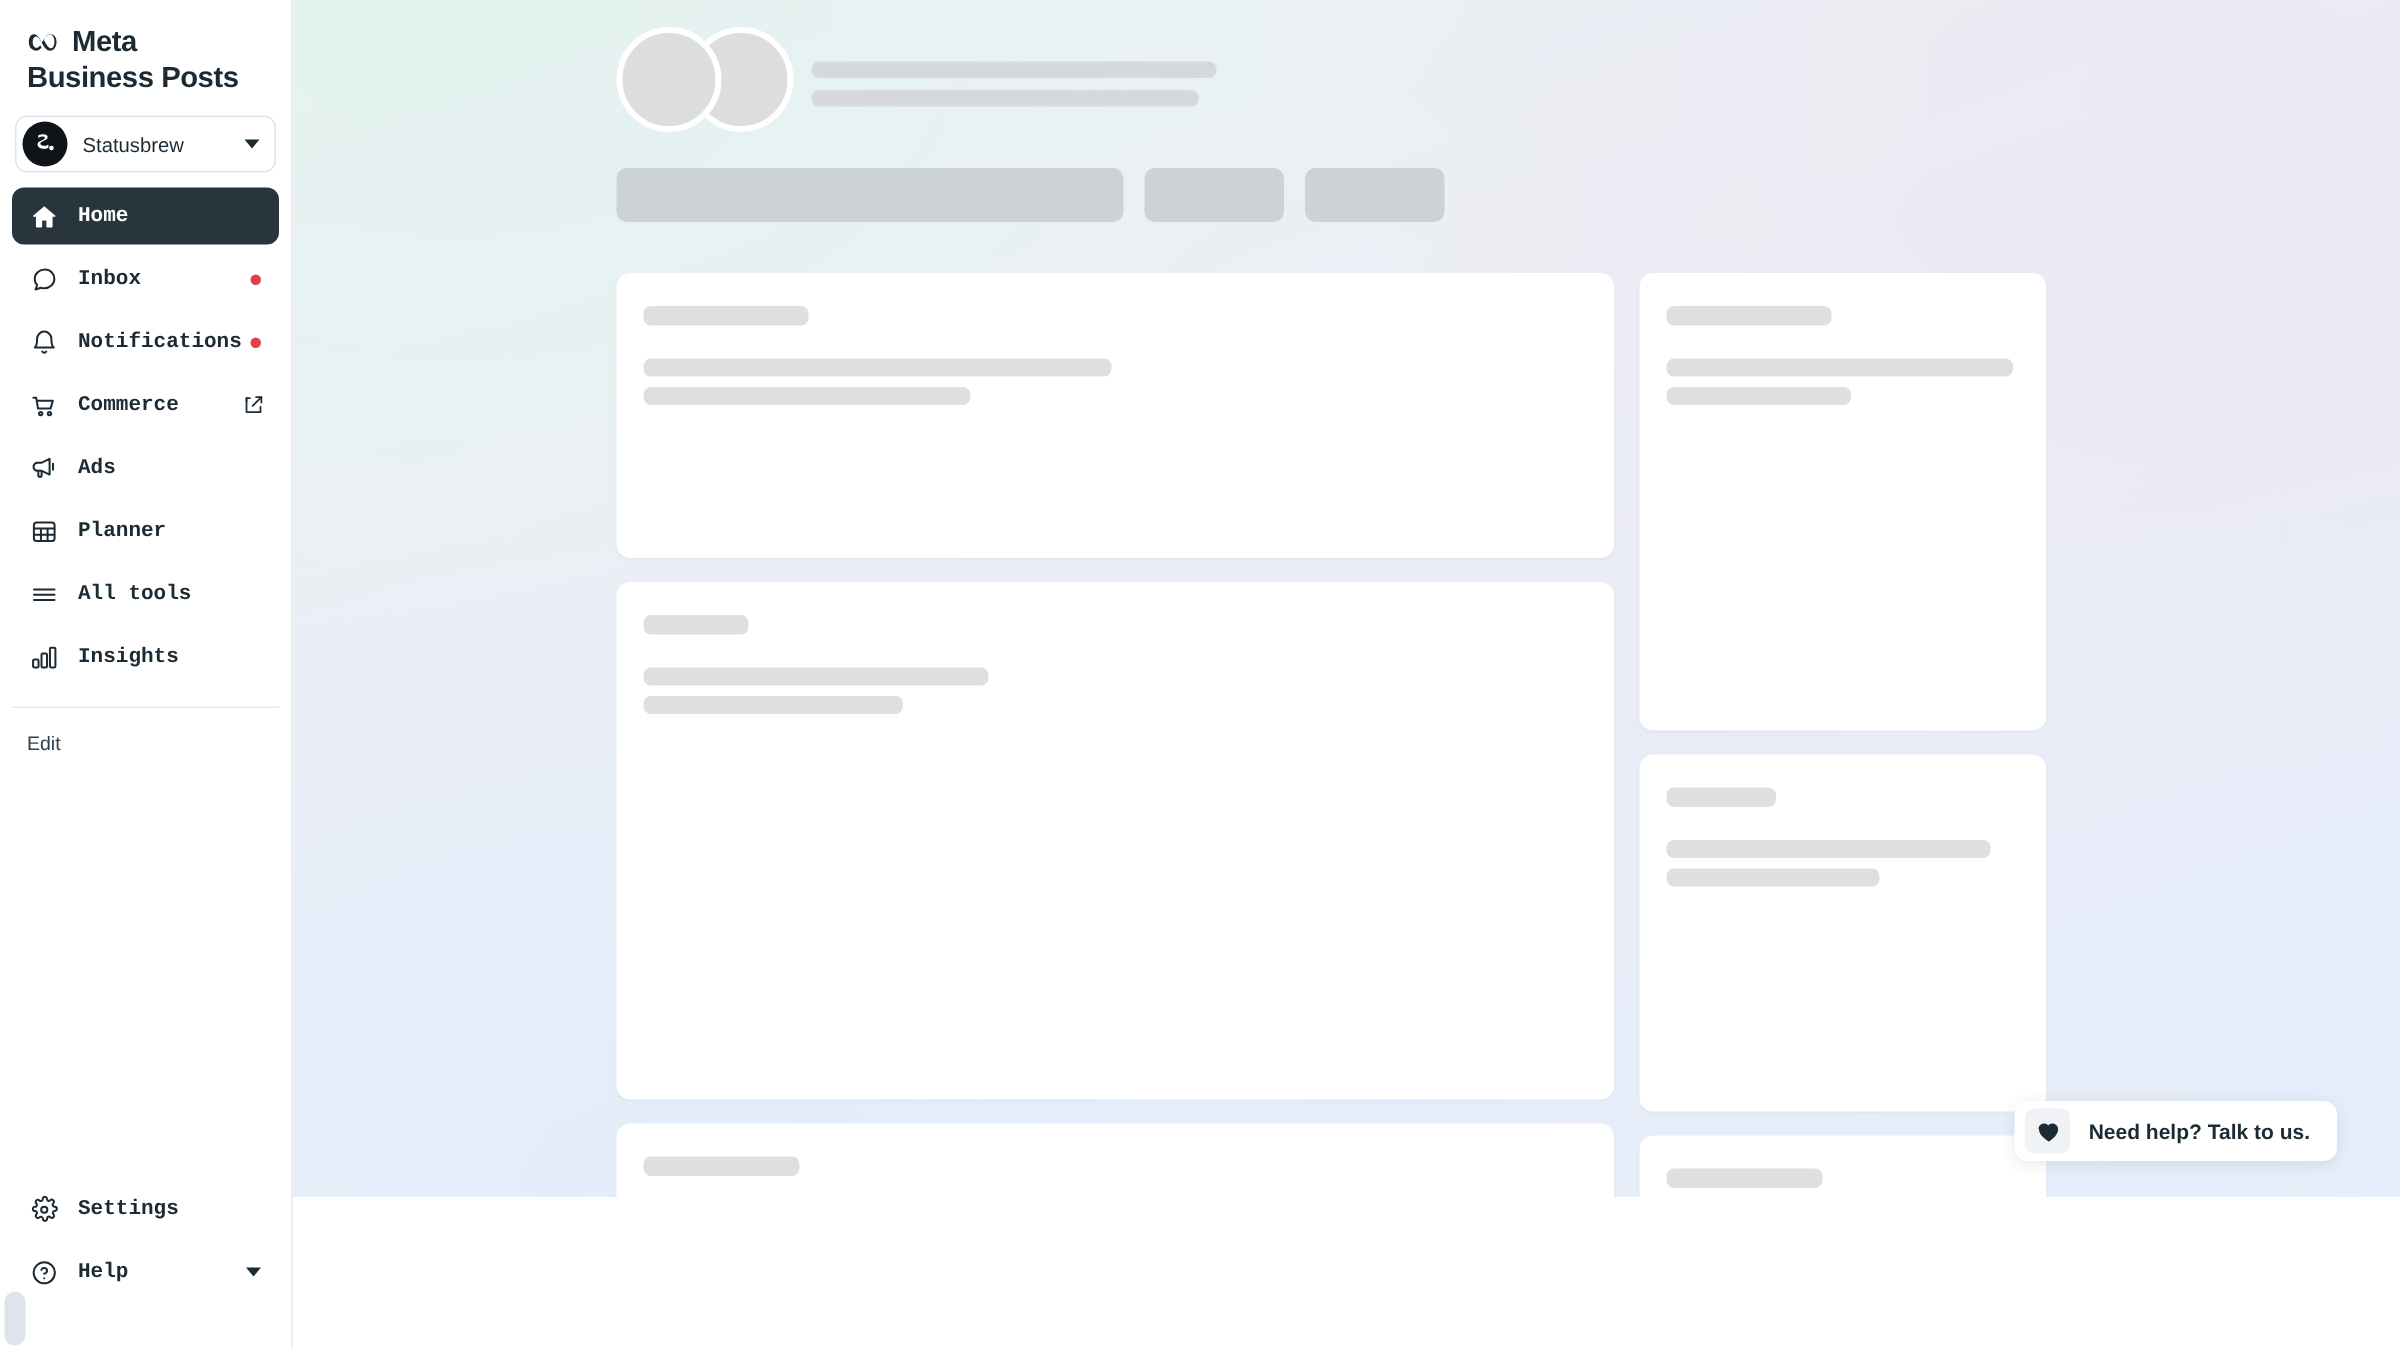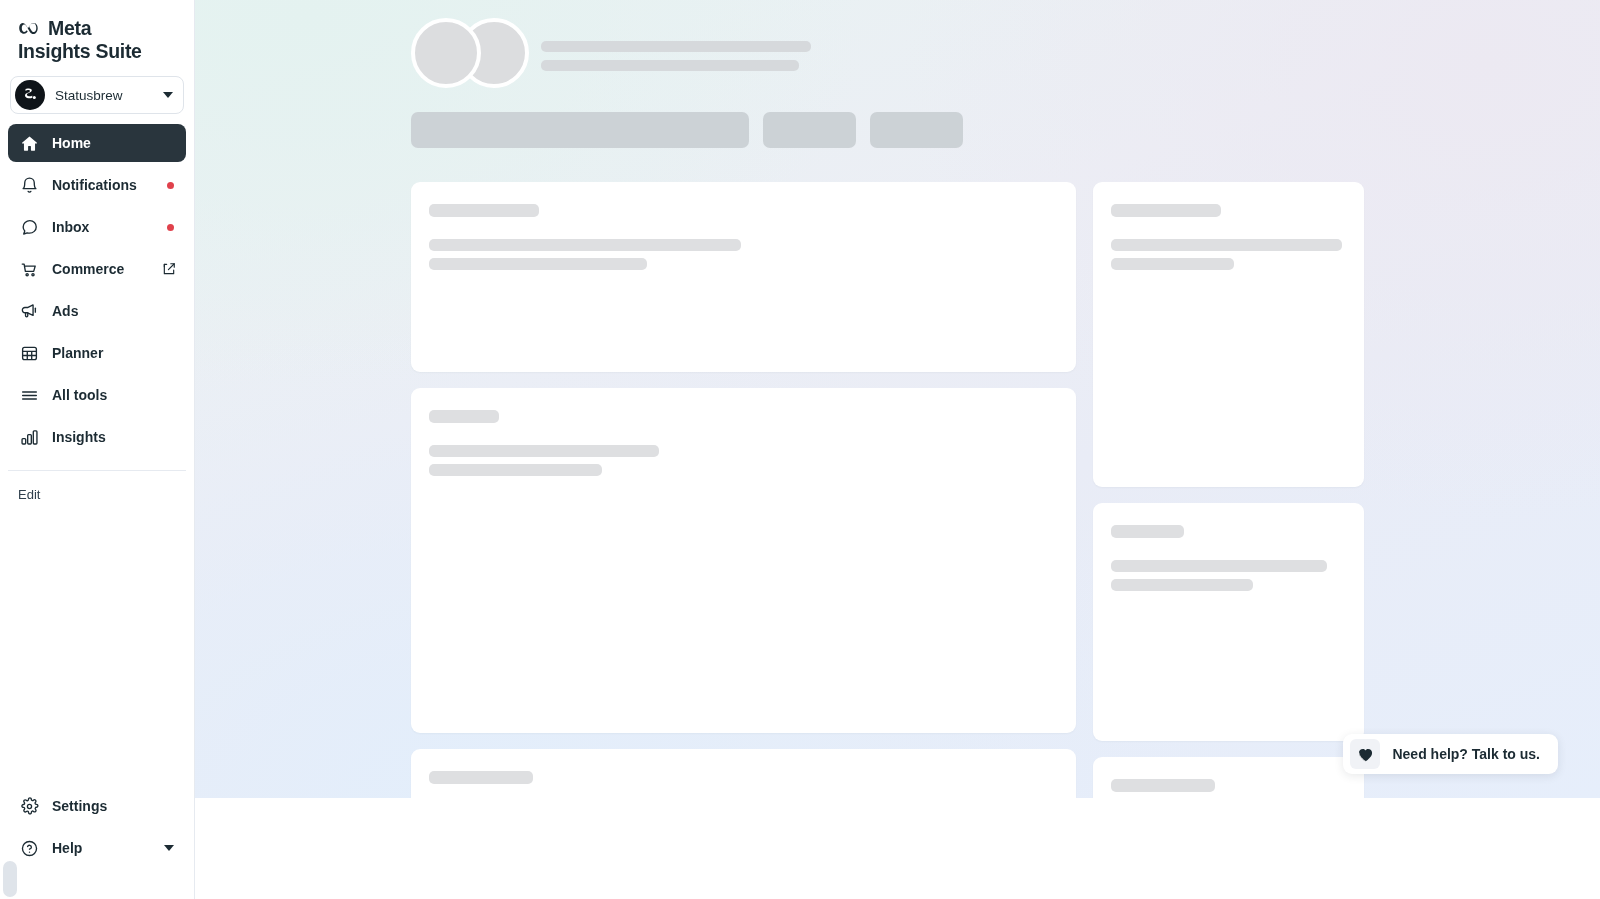--- a/index.html
+++ b/index.html
@@ -101,20 +101,21 @@
   }
   .nav-item {
     height: 38px;
     display: flex;
     align-items: center;
     padding: 0 10px 0 10px;
     border-radius: 8px;
     cursor: pointer;
     margin-bottom: 4px;
     position: relative;
+    font-family: Liberation Mono, monospace;
   }
   .nav-item .nav-icon {
     width: 22px; height: 22px;
     flex: 0 0 22px;
     display: flex; align-items: center; justify-content: center;
     color: #1c2b33;
   }
   .nav-item .nav-label {
     margin-left: 12px;
     font-size: 14px;
@@ -309,21 +310,21 @@
 
     <div class="brand">
       <div class="brand-row">
         <span class="meta-logo-glyph">
           <svg width="24" height="16" viewBox="0 0 24 16">
             <path d="M2.6 12.4C1.6 11.1 1.2 9.3 1.2 7.8c0-2.6 1.3-4.9 3.4-4.9 1.6 0 2.7 1.1 3.8 2.8.5.8 1 1.7 1.5 2.6.6-.9 1.1-1.8 1.7-2.6C13 3.9 14.2 2.9 15.8 2.9c2.2 0 3.9 2 3.9 5 0 1.6-.4 3.3-1.4 4.5-.8 1-1.8 1.5-3 1.5-1.3 0-2.3-.6-3.4-2-.5-.7-1-1.5-1.5-2.4l-.9-1.6c-.3-.5-.6-1-.9-1.5-.9-1.4-1.6-2-2.5-2-1.3 0-2.3 1.4-2.3 3.5 0 1.1.2 2.3.8 3.1.4.6 1 .9 1.7.9.8 0 1.5-.4 2.5-1.7l.9 1.4c-1.2 1.6-2.3 2.2-3.6 2.2-1.3 0-2.3-.5-3.1-1.4zm12.2-9.5c-.8 0-1.6.6-2.4 1.8-.4.6-.8 1.3-1.2 2l1.3 2.2c.4.8.9 1.5 1.3 2 .7.9 1.3 1.2 2 1.2.7 0 1.3-.3 1.7-1 .5-.8.8-1.9.8-3.2 0-2.3-.9-5-3.5-5z" fill="#1c2b33"></path>
           </svg>
         </span>
         <span class="brand-text">Meta</span>
       </div>
-      <div class="brand-line2">Insights Suite</div>
+      <div class="brand-line2">Business Posts</div>
     </div>
 
     <div class="account-switcher">
       <span class="account-avatar">
         <svg width="18" height="18" viewBox="0 0 18 18">
           <path d="M6.6 2.6c2.3-.5 4.2.3 4.2 1.7 0 1.2-1.1 1.9-2.6 2.5-1.4.6-2.3 1-2.3 1.9 0 .8.8 1.3 2 1.5 1.4.2 2.6-.1 3.3-.8l.2 2c-.9.7-2.4 1-3.9.8C5.3 11.9 4 10.9 4 9.4c0-1.4 1.2-2.1 2.7-2.7 1.4-.6 2.2-1 2.2-1.8 0-.7-.8-1.1-2-.9-.9.1-1.7.5-2.3 1.1l-.1-2c.6-.3 1.3-.4 2.1-.5z" fill="#ffffff"></path>
           <circle cx="13.3" cy="11.6" r="1.5" fill="#ffffff"></circle>
         </svg>
       </span>
       <span class="account-name">Statusbrew</span>
@@ -336,36 +337,36 @@
         <span class="nav-icon">
           <svg width="19" height="19" viewBox="0 0 24 24" fill="currentColor">
             <path d="M12 3.1 2.6 11.2c-.3.3-.1.8.3.8H5v8.3c0 .4.3.7.7.7h3.8c.4 0 .7-.3.7-.7v-4.5c0-.4.3-.7.7-.7h2.2c.4 0 .7.3.7.7v4.5c0 .4.3.7.7.7h3.8c.4 0 .7-.3.7-.7V12h2.1c.4 0 .6-.5.3-.8L12 3.1z"></path>
           </svg>
         </span>
         <span class="nav-label">Home</span>
       </div>
 
       <div class="nav-item">
         <span class="nav-icon">
+          <svg width="19" height="19" viewBox="0 0 24 24" fill="none" stroke="currentColor" stroke-width="1.7" stroke-linejoin="round">
+            <path d="M20.5 11.3c0 4.4-3.8 7.9-8.5 7.9-1 0-2-.2-2.9-.5l-4.4 1.5 1.3-3.8a7.5 7.5 0 0 1-2-5.1c0-4.4 3.8-7.9 8.5-7.9s8 3.5 8 7.9z"></path>
+          </svg>
+        </span>
+        <span class="nav-label">Inbox</span>
+        <span class="nav-dot"></span>
+      </div>
+
+      <div class="nav-item">
+        <span class="nav-icon">
           <svg width="19" height="19" viewBox="0 0 24 24" fill="none" stroke="currentColor" stroke-width="1.7" stroke-linecap="round" stroke-linejoin="round">
             <path d="M18 8.6a6 6 0 1 0-12 0c0 6-2 7.4-2 7.4h16s-2-1.4-2-7.4z"></path>
             <path d="M13.7 19.4a2 2 0 0 1-3.4 0"></path>
           </svg>
         </span>
         <span class="nav-label">Notifications</span>
-        <span class="nav-dot"></span>
-      </div>
-
-      <div class="nav-item">
-        <span class="nav-icon">
-          <svg width="19" height="19" viewBox="0 0 24 24" fill="none" stroke="currentColor" stroke-width="1.7" stroke-linejoin="round">
-            <path d="M20.5 11.3c0 4.4-3.8 7.9-8.5 7.9-1 0-2-.2-2.9-.5l-4.4 1.5 1.3-3.8a7.5 7.5 0 0 1-2-5.1c0-4.4 3.8-7.9 8.5-7.9s8 3.5 8 7.9z"></path>
-          </svg>
-        </span>
-        <span class="nav-label">Inbox</span>
         <span class="nav-dot"></span>
       </div>
 
 
       <div class="nav-item">
         <span class="nav-icon">
           <svg width="19" height="19" viewBox="0 0 24 24" fill="none" stroke="currentColor" stroke-width="1.7" stroke-linecap="round" stroke-linejoin="round">
             <path d="M2.8 5.2h2.4l1.6 9.2h10.5l1.9-6.6H6.2"></path>
             <circle cx="9" cy="18.6" r="1.4"></circle>
             <circle cx="16.4" cy="18.6" r="1.4"></circle>

